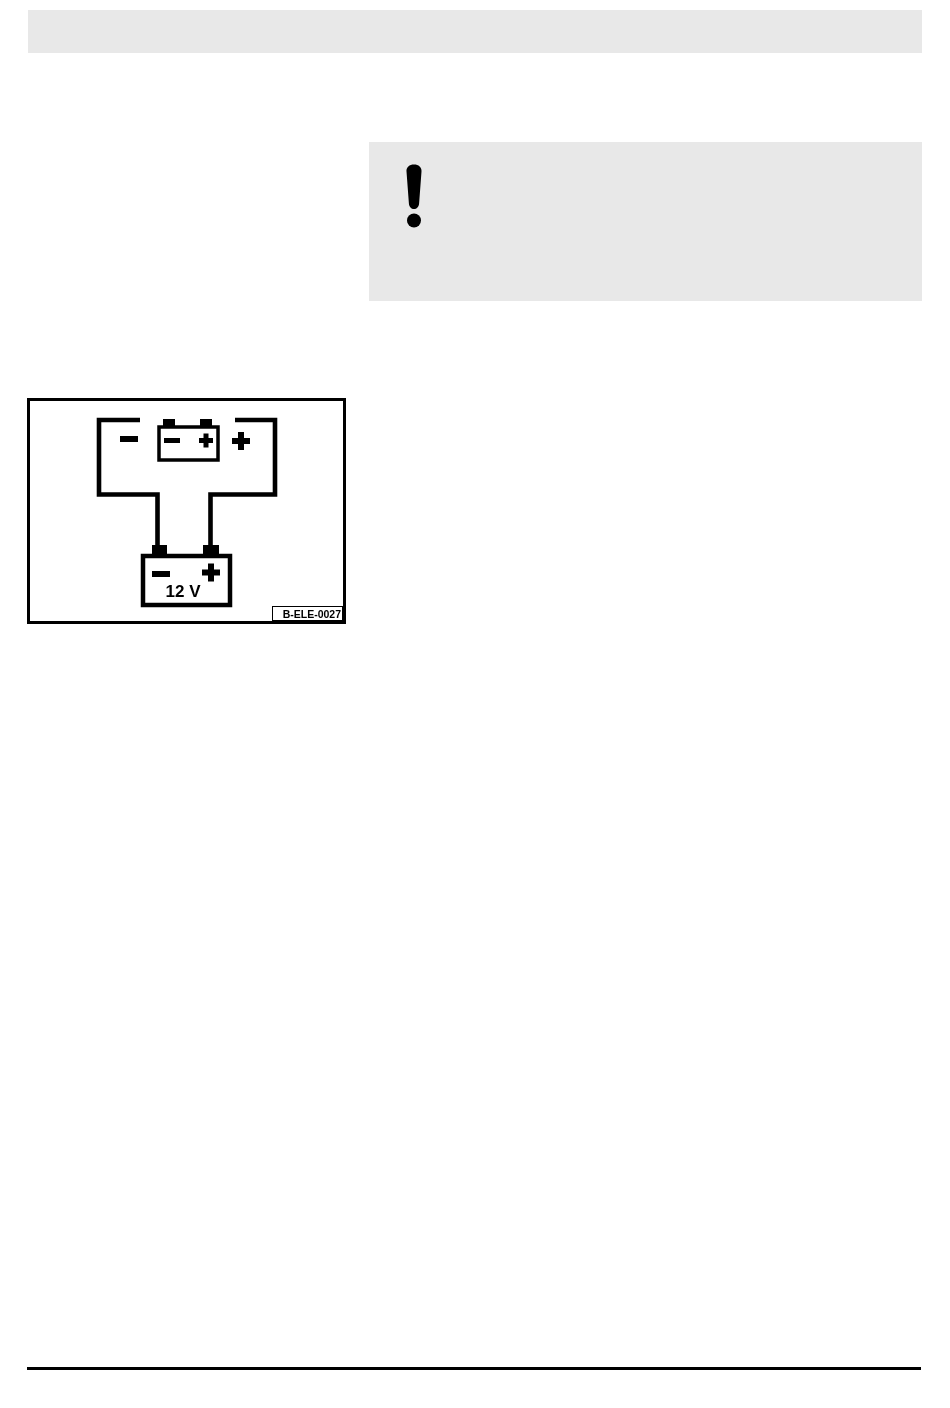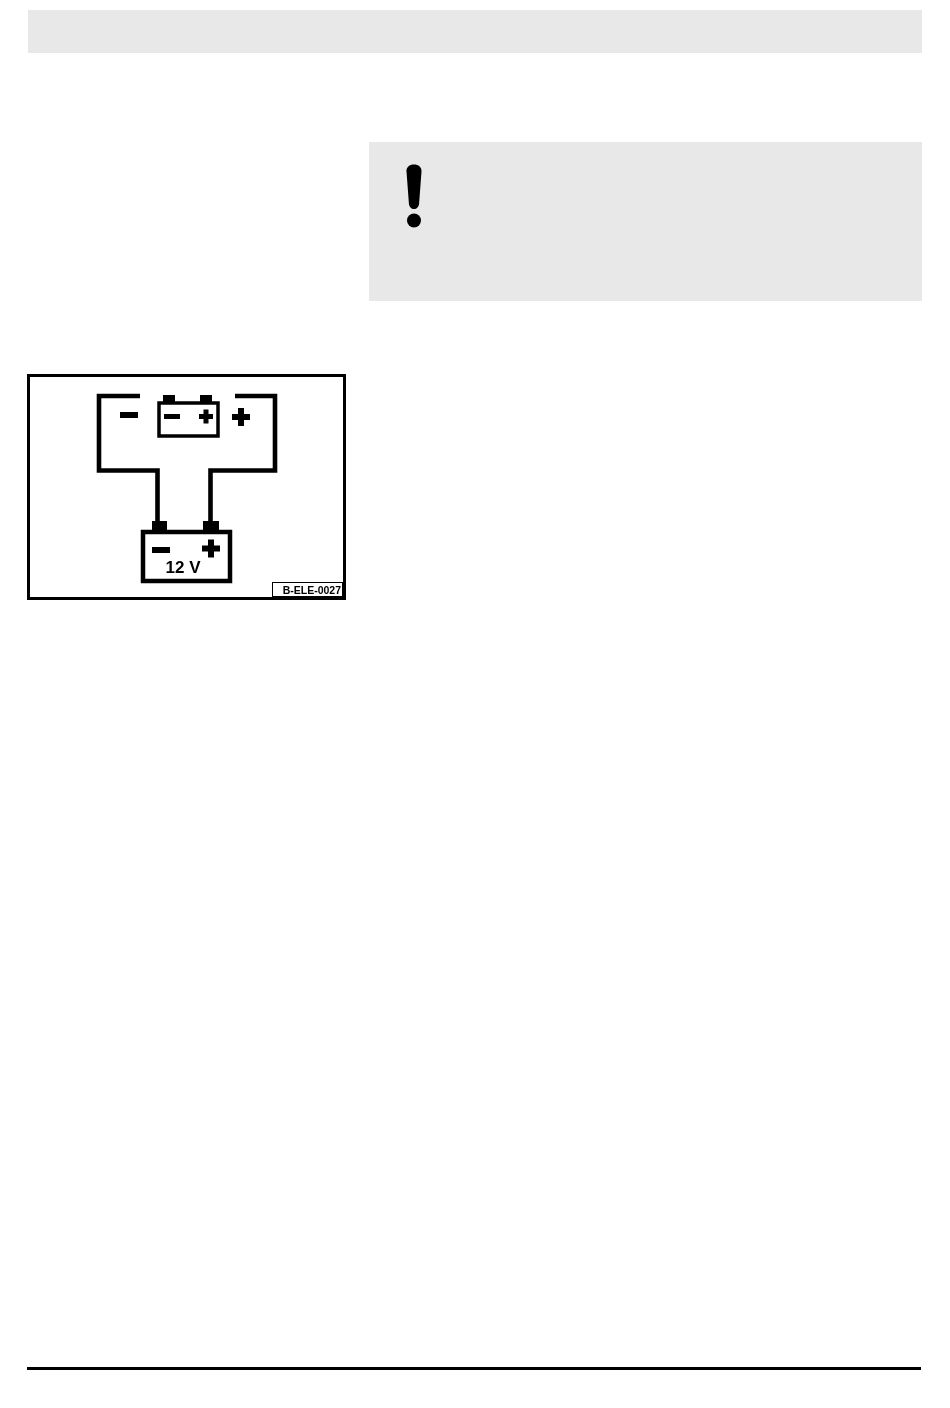--- a/index.html
+++ b/index.html
@@ -16,21 +16,21 @@
     background:#e8e8e8;
   }
   .warning-callout{
     left:369px;top:142px;width:553px;height:159px;
     background:#e8e8e8;
   }
   .warning-icon{
     position:absolute;left:31px;top:22px;width:28px;height:64px;
   }
   .figure-frame{
-    left:27px;top:374px;width:319px;height:226px;
+    left:27px;top:398px;width:319px;height:226px;
   }
   .figure-frame svg{display:block;}
   .footer-rule{
     left:27px;top:1367px;width:894px;height:3px;
     background:#000000;
   }
   .fig-text{
     font-family:"Liberation Sans", sans-serif;
     font-weight:bold;
     fill:#000000;

